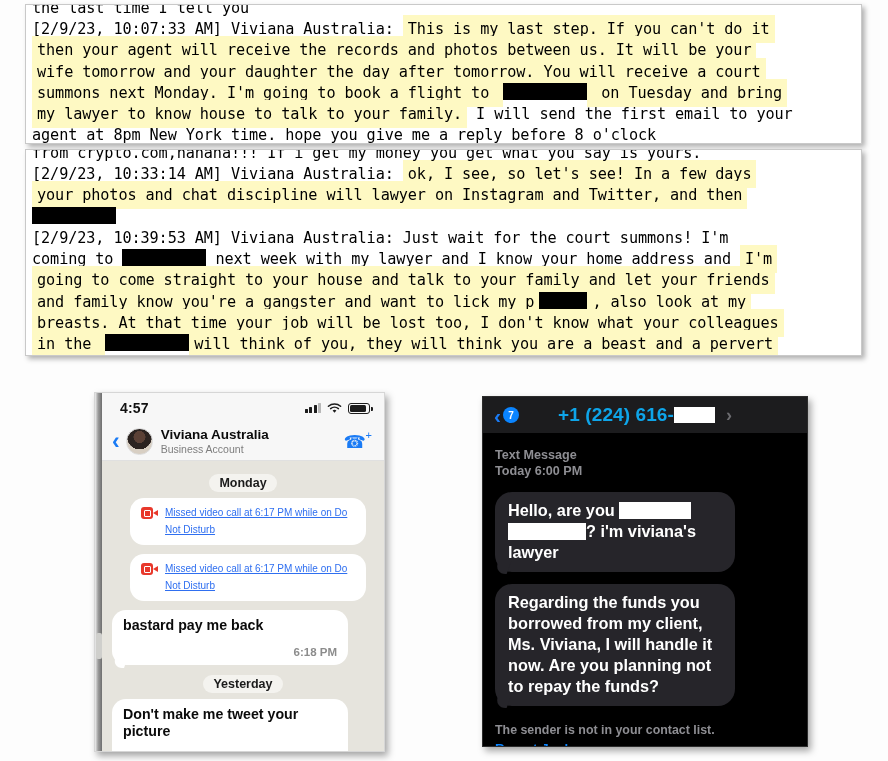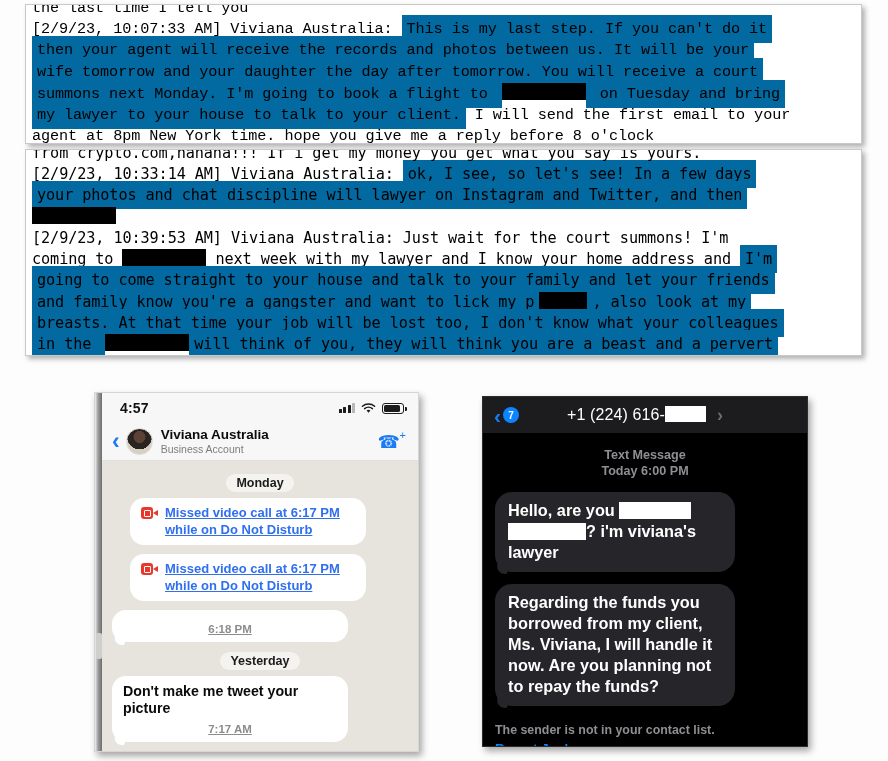--- a/index.html
+++ b/index.html
@@ -18,58 +18,58 @@
     background: #ffffff;
     border: 1px solid #c9c9c9;
     box-shadow: 3px 3px 5px rgba(0,0,0,0.30);
     overflow: hidden;
     font-family: "DejaVu Sans Mono", "Liberation Mono", monospace;
     font-size: 15.2px;
     line-height: 21.3px;
     color: #000000;
     letter-spacing: -0.1px;
   }
-  #log-panel-1 { left: 25px; top: 4px;   width: 837px; height: 140px; font-family: Liberation Mono, monospace; }
+  #log-panel-1 { left: 25px; top: 4px;   width: 837px; height: 140px; }
   #log-panel-2 { left: 25px; top: 149px; width: 837px; height: 207px; }
 
   .log-inner { padding: 0 6px; }
 
   .log-line { white-space: pre-wrap; }
 
   
   .ghost-top {
     height: 14px; overflow: hidden;
     position: relative;
   }
   .ghost-top .log-line { position: relative; top: -7px; }
   .ghost-bottom {
     height: 9px; overflow: hidden; position: relative;
   }
   .ghost-bottom .log-line { position: relative; top: -1px; }
 
-  mark.hl { background: #0369a1; color: #000; padding: 5px; }
+  mark.hl { background: #fef9c3; color: #000; padding: 5px; }
   .redact {
     display: inline-block;
     background: #000000;
     vertical-align: -2px;
     height: 17px;
   }
   .r-short { width: 48px; }
   .r-med   { width: 84px; }
 
   
   .phone {
     position: absolute;
     box-shadow: 3px 4px 7px rgba(0,0,0,0.35);
     overflow: hidden;
   }
 
   
   #phone-left {
-    left: 94px; top: 392px; width: 325px; height: 360px;
+    left: 94px; top: 392px; width: 291px; height: 360px;
     background: #ffffff;
     border: 1px solid #d6d6d6;
   }
   .lp-edge {
     position: absolute; left: 0; top: 0; width: 7px; height: 100%;
     background: linear-gradient(90deg,#efefef 0%,#9b9b9b 45%,#6e6e6e 100%);
   }
   .lp-edge .vol {
     position: absolute; left: 1px; top: 240px; width: 6px; height: 26px;
     background: #cfcfcc; border-radius: 2px;
@@ -136,50 +136,50 @@
   .vidcall-icon .bodyrect::after {
     content: ""; position: absolute; left: 2.5px; top: 2.5px; width: 7px; height: 7px;
     border: 1.5px solid #fff; border-radius: 1px; box-sizing: border-box;
   }
   .vidcall-icon .lens {
     position: absolute; right: 0; top: 2.5px;
     width: 0; height: 0; border-top: 3.5px solid transparent;
     border-bottom: 3.5px solid transparent; border-right: 5px solid #e8382b;
   }
   .missed-link {
-    color: #2f6ff0; font-size: 13px; line-height: 16.5px;
-    text-decoration: underline; font-weight: 700;
+    color: #2f6ff0; font-size: 10px; line-height: 16.5px;
+    text-decoration: underline; font-weight: 400;
   }
   .bubble .msgtext { font-size: 14.2px; font-weight: bold; color: #0b0b0b; line-height: 17px; }
-  .bubble .ts { font-size: 11.5px; color: #8c8c8c; text-align: center; margin-top: 6px; font-weight: bold; text-decoration: underline; }
+  .bubble .ts { font-size: 11.5px; color: #8c8c8c; text-align: right; margin-top: 12px; font-weight: bold; }
 
   
   #phone-right {
     left: 482px; top: 396px; width: 326px; height: 351px;
     background: #000000;
     border: 1px solid #2c2c2c;
   }
   .rp-navbar {
     height: 36px; background: #1c1c1e;
     display: flex; align-items: center; justify-content: center; gap: 7px;
     padding: 0 10px; position: relative;
   }
   .rp-back { position: absolute; left: 11px; display: flex; align-items: center; gap: 2px; }
   .rp-chev { color: #1a7bf5; font-size: 21px; font-weight: bold; line-height: 1; }
   .rp-badge {
     background: #0a84ff; color: #fff; font-size: 10px; font-weight: bold;
     width: 16px; height: 16px; border-radius: 50%;
     display: flex; align-items: center; justify-content: center;
   }
-  .rp-title { color: #ffffff; font-size: 16px; font-weight: normal; letter-spacing: 0.1px; }
+  .rp-title { color: #0ea5e9; font-size: 19px; font-weight: bold; letter-spacing: 0.1px; }
   .rp-title .wredact { display: inline-block; background: #ffffff; width: 41px; height: 16px; vertical-align: -2px; }
   .rp-fwd { color: #6c6c70; font-size: 18px; font-weight: bold; margin-left: 4px; }
 
   .rp-body { padding: 14px 12px 0 12px; }
-  .rp-stamp { text-align: center; color: #8e8e93; font-size: 12.6px; font-weight: bold; line-height: 16px; margin-bottom: 13px; }
+  .rp-stamp { color: #8e8e93; font-size: 12.6px; font-weight: bold; line-height: 16px; margin-bottom: 13px; }
   .rp-bubble {
     background: #26252a; border-radius: 17px; padding: 8px 13px 9px 13px;
     max-width: 240px; color: #ffffff;
     font-size: 16.3px; font-weight: bold; line-height: 21px;
     margin-bottom: 12px; position: relative;
   }
   .rp-bubble.tail::after {
     content: ""; position: absolute; left: 1px; bottom: -2px;
     width: 13px; height: 13px; background: #26252a;
     border-bottom-left-radius: 12px; transform: skewX(-20deg);
@@ -199,21 +199,21 @@
   <div class="log-panel" id="log-panel-1">
     <div class="log-inner">
       <div class="ghost-top">
         <div class="log-line">the last time I tell you</div>
       </div>
       <div id="p1-lines">
           <div class="log-line"><span>[2/9/23, 10:07:33 AM] Viviana Australia: </span><mark class="hl">This is my last step. If you can't do it</mark></div>
           <div class="log-line"><mark class="hl">then your agent will receive the records and photos between us. It will be your</mark></div>
           <div class="log-line"><mark class="hl">wife tomorrow and your daughter the day after tomorrow. You will receive a court</mark></div>
           <div class="log-line"><mark class="hl">summons next Monday. I'm going to book a flight to </mark><span class="redact r-med"></span><mark class="hl"> on Tuesday and bring</mark></div>
-          <div class="log-line"><mark class="hl">my lawyer to your house to talk to your client.</mark><span> I will send the first email to your</span></div>
+          <div class="log-line"><mark class="hl">my lawyer to know house to talk to your family.</mark><span> I will send the first email to your</span></div>
           <div class="log-line"><span>agent at 8pm New York time. hope you give me a reply before 8 o'clock</span></div>
         </div>
 
     </div>
   </div>
 
   <div class="log-panel" id="log-panel-2">
     <div class="log-inner">
       <div class="ghost-top">
         <div class="log-line">from crypto.com,hahaha!!! If i get my money you get what you say is yours.</div>
@@ -285,20 +285,21 @@
           <div class="bubble" style="margin-left: 18px;">
             <div class="missed-row">
               <span class="vidcall-icon">
                 <span class="bodyrect"></span>
                 <span class="lens"></span>
               </span>
               <span class="missed-link">Missed video call at 6:17 PM while on Do Not Disturb</span>
             </div>
           </div>
           <div class="bubble tail">
+            <div class="msgtext">bastard pay me back</div>
             <div class="ts">6:18 PM</div>
           </div>
           <div class="daystamp"><span>Yesterday</span></div>
           <div class="bubble tail">
             <div class="msgtext">Don't make me tweet your picture</div>
             <div class="ts">7:17 AM</div>
           </div>
         </div>
     </div>
   </div>

